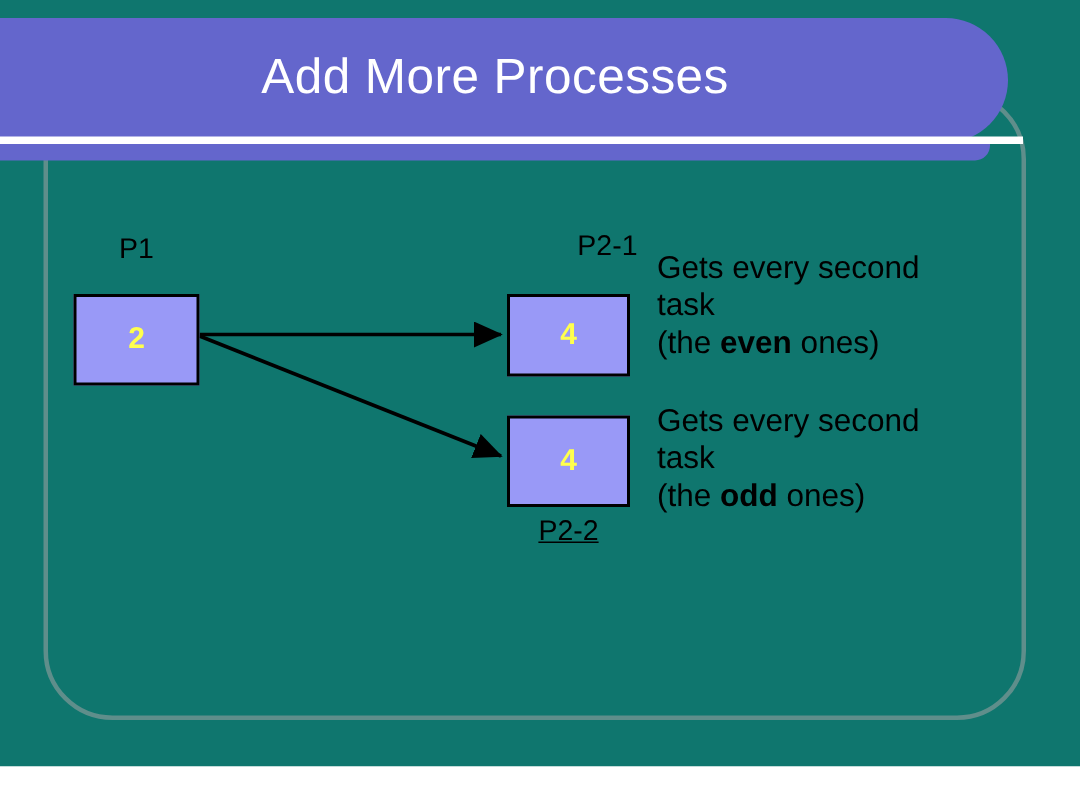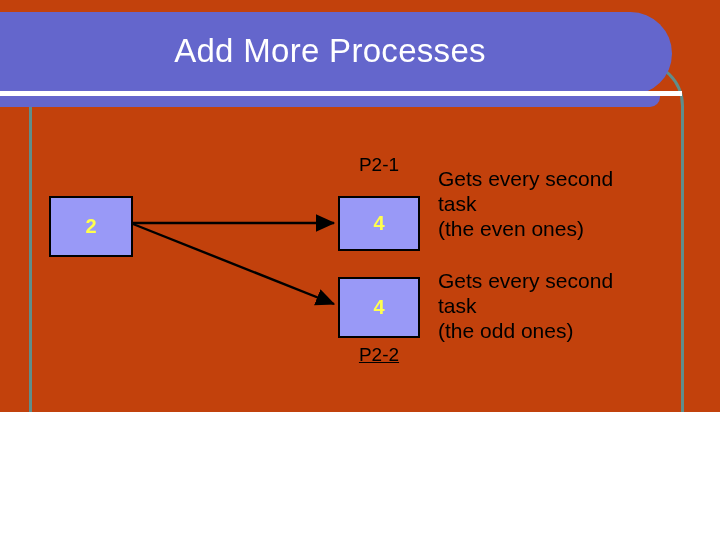--- a/index.html
+++ b/index.html
@@ -3,22 +3,22 @@
 <meta charset="utf-8">
 <style>
   html, body {
     margin: 0;
     padding: 0;
     background: #ffffff;
   }
   #slide {
     position: relative;
     width: 720px;
-    height: 412px;
-    background: #c2410c;
+    height: 511px;
+    background: #0f766e;
     overflow: hidden;
     font-family: "Liberation Sans", sans-serif;
   }
 
   
   .content-frame {
     position: absolute;
     left: 29px;
     top: 60px;
     width: 655px;
@@ -88,42 +88,42 @@
   #box-p22  { left: 338px; top: 277px; width: 82px;  height: 61px; }
 
   .plabel {
     position: absolute;
     color: #000000;
     font-size: 19px;
     text-align: center;
     white-space: nowrap;
   }
   #label-p1  { left: 49px;  top: 156px; width: 84px; }
-  #label-p21 { left: 333px; top: 154px; width: 92px; }
+  #label-p21 { left: 333px; top: 154px; width: 92px; text-align: right; }
   #label-p22 { left: 333px; top: 344px; width: 92px; text-decoration: underline; }
 
   
   .arrow-layer {
     position: absolute;
     left: 0; top: 0;
     width: 720px; height: 540px;
     pointer-events: none;
   }
 
   
   .annotation {
     position: absolute;
     color: #000000;
     font-size: 21px;
     line-height: 25px;
     width: 215px;
   }
   #note-even { left: 438px; top: 166px; }
   #note-odd  { left: 438px; top: 268px; }
-  .annotation b { font-weight: normal; text-align: center; }
+  .annotation b { font-weight: bold; text-align: center; }
 </style>
 </head>
 <body>
 
 <div id="slide">
 
   <div class="content-frame"></div>
 
   <div class="title-banner"></div>
   <div class="title-underline"></div>
@@ -133,20 +133,21 @@
   <svg class="arrow-layer" viewBox="0 0 720 540" xmlns="http://www.w3.org/2000/svg">
     <defs>
       <marker id="ahead" markerWidth="9" markerHeight="9" refX="7.5" refY="3.6" orient="auto" markerUnits="strokeWidth">
         <path d="M0,0 L8,3.6 L0,7.2 z" fill="#000000"></path>
       </marker>
     </defs>
     <line x1="133" y1="223" x2="334" y2="223" stroke="#000000" stroke-width="2.4" marker-end="url(#ahead)"></line>
     <line x1="133" y1="224" x2="334" y2="304" stroke="#000000" stroke-width="2.4" marker-end="url(#ahead)"></line>
   </svg>
 
+  <div class="plabel" id="label-p1">P1</div>
   <div class="pbox" id="box-p1">2</div>
 
   <div class="plabel" id="label-p21">P2-1</div>
   <div class="pbox" id="box-p21">4</div>
 
   <div class="pbox" id="box-p22">4</div>
   <div class="plabel" id="label-p22">P2-2</div>
 
   <div class="annotation" id="note-even">
     <span>Gets every second</span><br>

